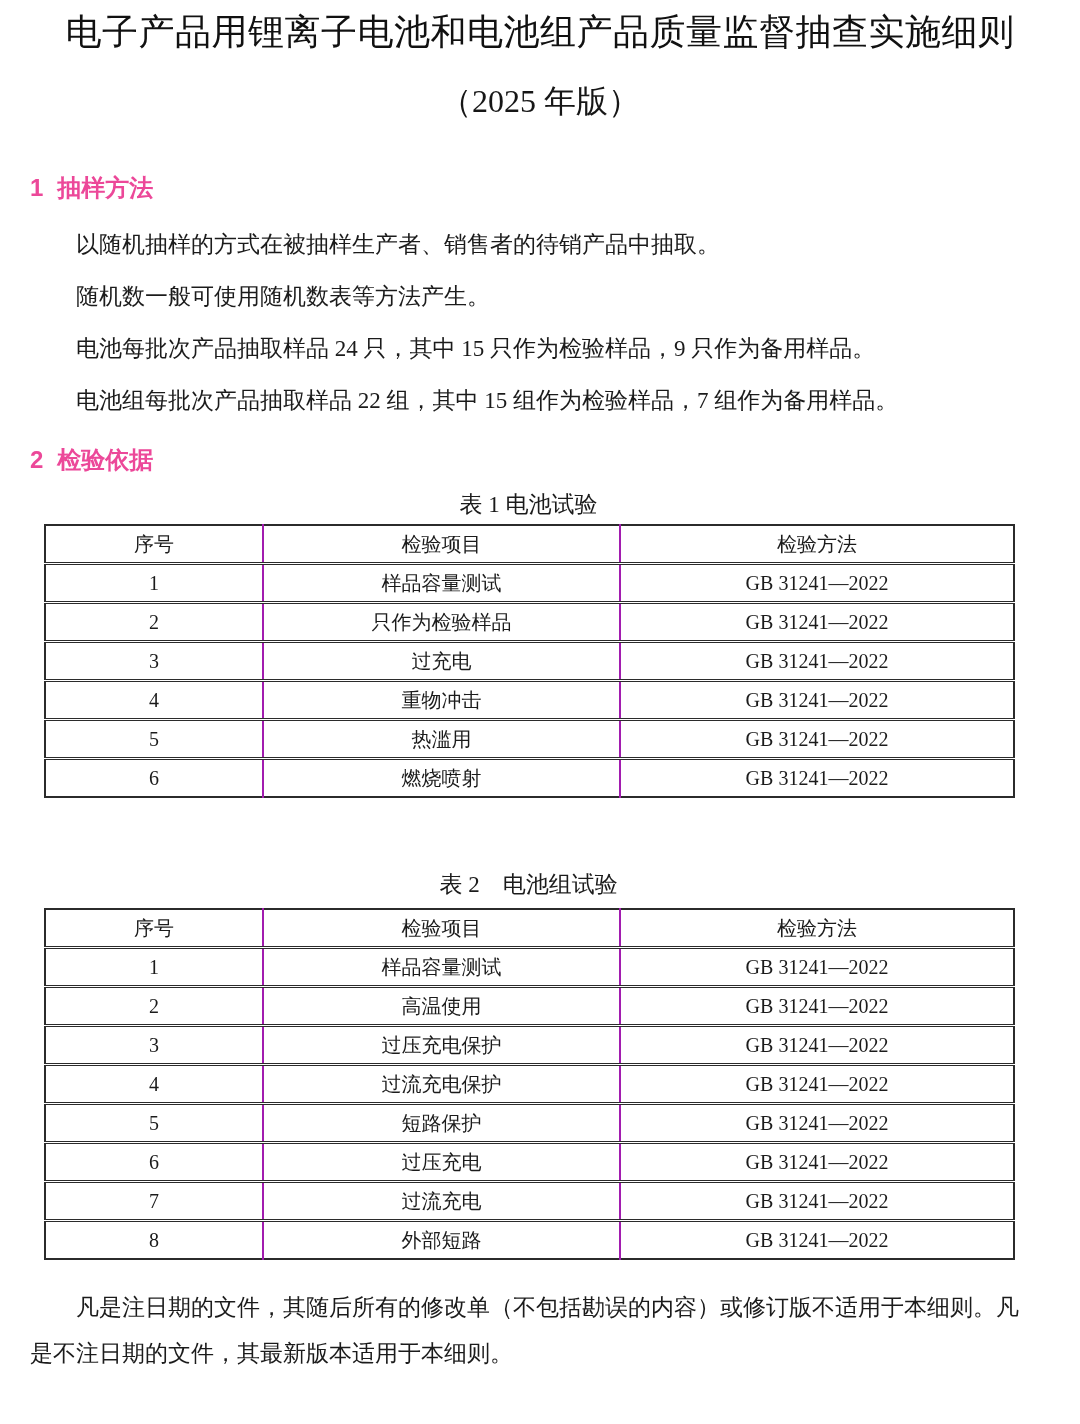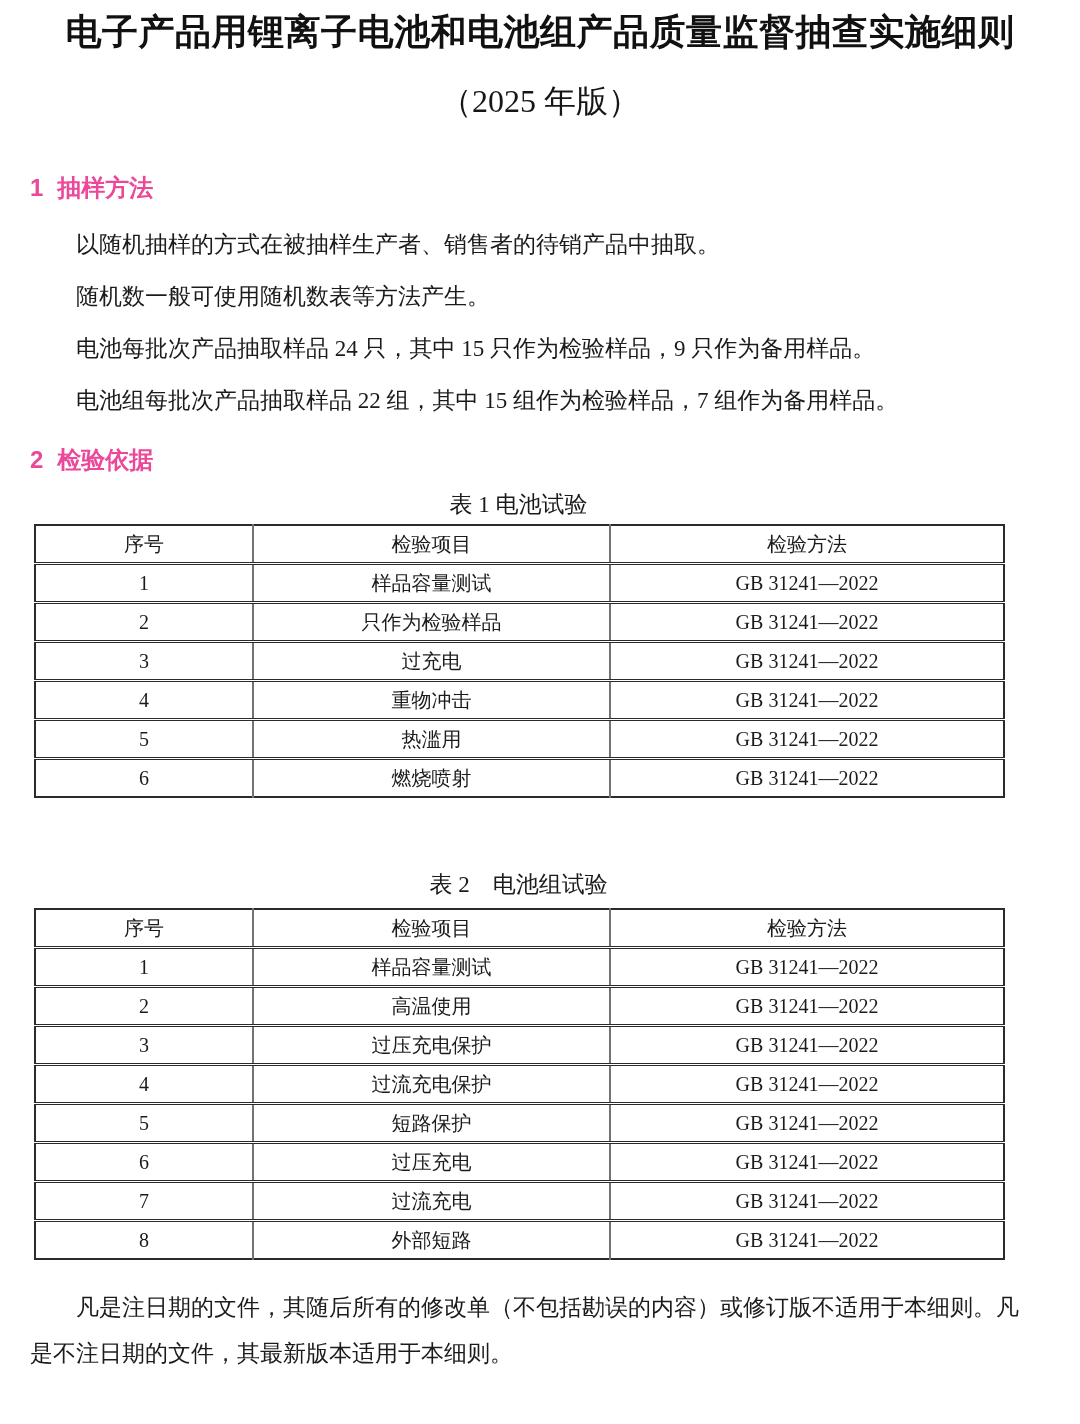--- a/index.html
+++ b/index.html
@@ -17,21 +17,21 @@
   .page {
     width: 1080px;
     height: 1424px;
     padding: 0 30px;
     box-sizing: border-box;
   }
   
   .title-line1 {
     margin: 8px 0 0 0;
     font-family: "Liberation Sans", "DejaVu Sans", sans-serif;
-    font-weight: 700;
+    font-weight: 400;
     font-size: 36px;
     line-height: 48px;
     text-align: center;
     color: #111;
     letter-spacing: 0.5px;
   }
   .title-line2 {
     margin: 24px 0 0 0;
     font-size: 32px;
     line-height: 42px;
@@ -57,21 +57,21 @@
     text-indent: 46px;
     color: #1b1b1b;
   }
   .para.first { margin-top: 26px; }
   .closing { max-width: 1000px; }
   .closing.p5 { margin-top: 17px; }
   .closing.p6 { margin-top: 25px; line-height: 46px; }
   
   .table-block {
     width: 969px;
-    margin-left: 4px;
+    margin-left: 14px;
   }
   .table-caption {
     margin: 14px 0 0 0;
     font-size: 23px;
     line-height: 30px;
     text-align: center;
     color: #1b1b1b;
   }
   .table-caption.cap2 { margin-top: 72px; }
   table.doc-table {
@@ -88,21 +88,21 @@
     text-align: center;
     vertical-align: middle;
     font-size: 20px;
     font-weight: 400;
     color: #1b1b1b;
     overflow: hidden;
     white-space: nowrap;
   }
   table.doc-table { border: 2px solid #2b2b2b; }
   table.doc-table th + th,
-  table.doc-table td + td { border-left: 2px solid #737373; }
+  table.doc-table td + td { border-left: 2px solid #a21caf; }
   table.doc-table thead th { border-bottom: 3px double #2b2b2b; }
   table.doc-table tbody tr + tr td { border-top: 3px double #2b2b2b; }
   col.c1 { width: 218px; }
   col.c2 { width: 357px; }
   col.c3 { width: 394px; }
 </style>
 </head>
 <body>
 
 <div class="page">

